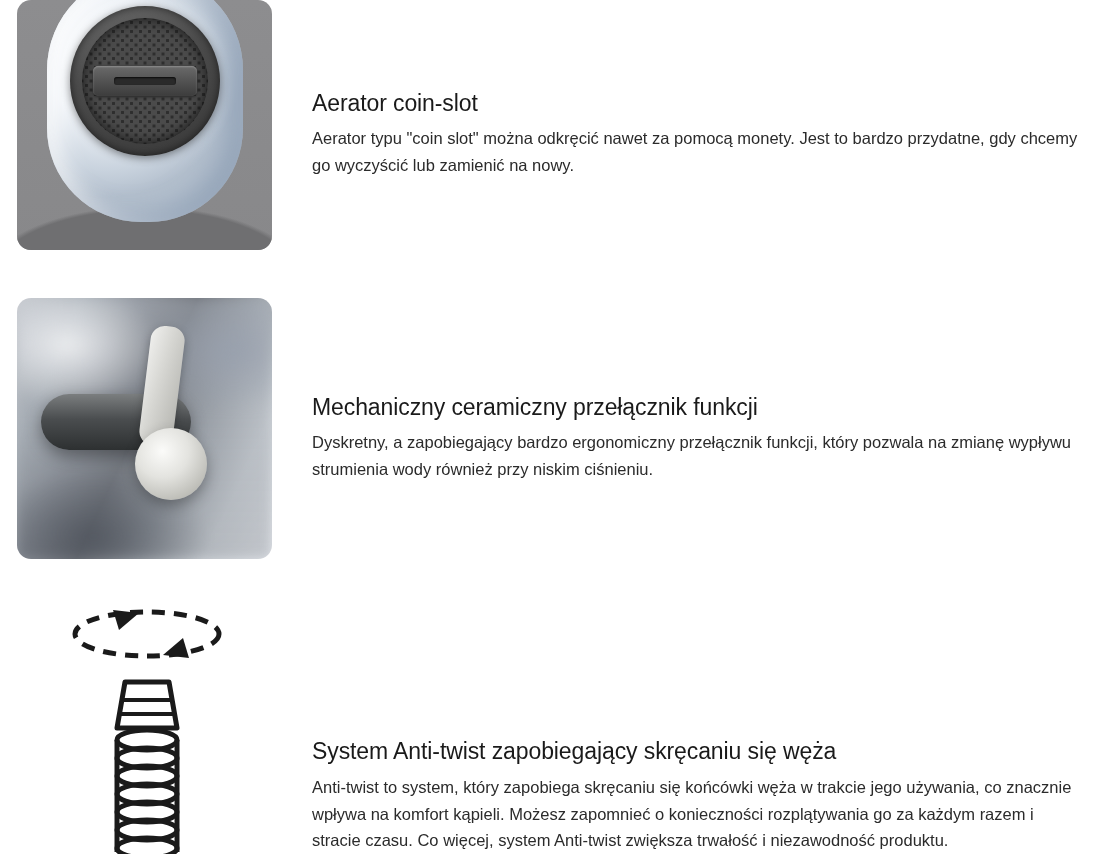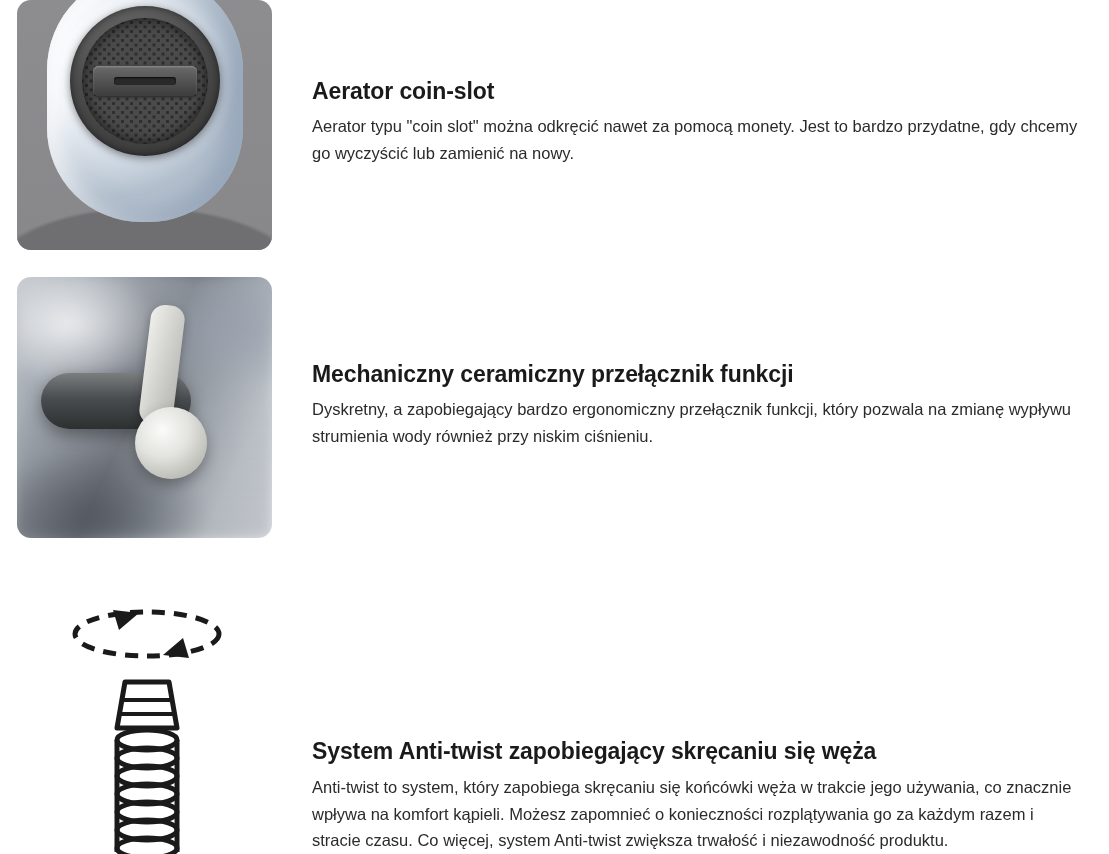--- a/index.html
+++ b/index.html
@@ -37,24 +37,24 @@
     position: relative;
   }
 
   .feature-text {
     margin-left: 40px;
     width: 770px;
   }
 
   .feature-title {
     font-size: 23px;
-    font-weight: bold;
+    font-weight: normal;
     color: #1a1a1a;
     letter-spacing: -0.1px;
-    margin: 0 0 9px 0;
+    margin: 12px 0 9px 0;
     line-height: 1.15;
   }
 
   .feature-desc {
     font-size: 16.5px;
     line-height: 1.62;
     color: #2b2b2b;
     margin: 0;
   }
 
@@ -129,21 +129,21 @@
     top: 50%;
     transform: translate(-50%,-50%);
     width: 62px;
     height: 8px;
     border-radius: 3px;
     background: #2a2a2a;
     box-shadow: inset 0 1px 2px rgba(0,0,0,.8);
   }
 
   
-  #feature-2 { top: 277px; }
+  #feature-2 { top: 298px; }
   #feature-2 .feature-media { height: 261px; }
   #feature-2 .feature-text { margin-top: 84px; }
 
   .lever-photo {
     width: 100%;
     height: 100%;
     background:
       linear-gradient(115deg, #c9ccd2 0%, #aeb5bd 18%, #8b9099 34%, #6f737b 48%, #9aa0a8 64%, #cfd4da 82%, #e6e9ee 100%);
     position: relative;
     filter: saturate(.92);

